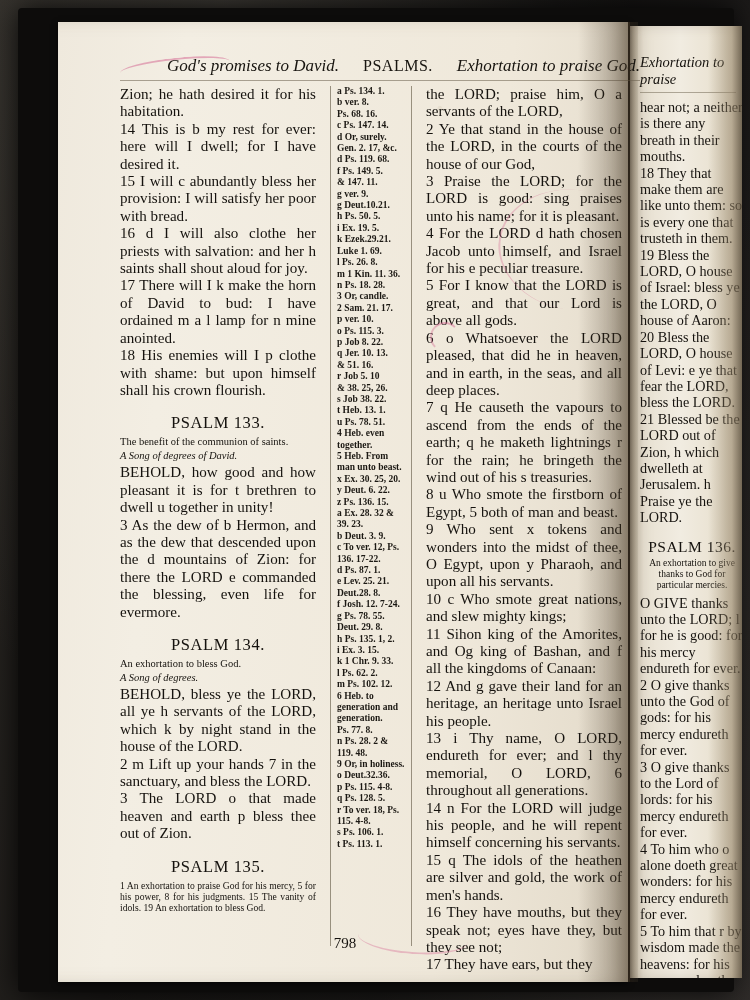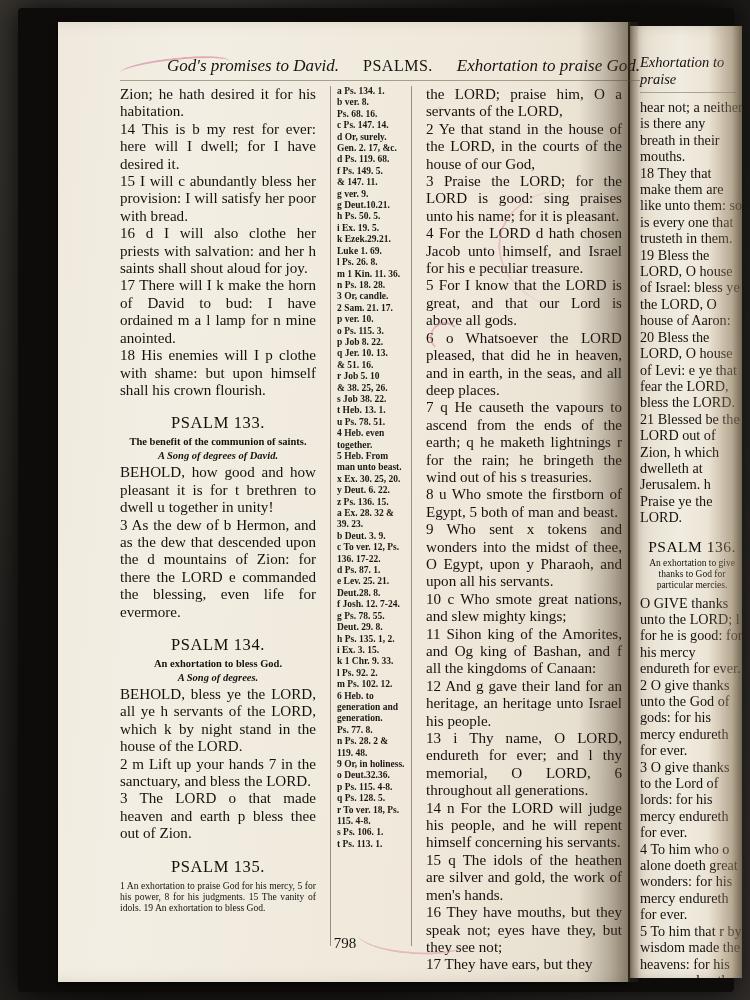--- a/index.html
+++ b/index.html
@@ -66,21 +66,21 @@
   .col-a{width:196px;padding-right:8px;}
   .col-rule{width:1px;background:#5d5340;opacity:.6;margin:0 6px;}
   .col-ref{width:68px;font-size:9.5px;line-height:11.4px;color:#1b1813;font-weight:bold;}
   .col-c{width:196px;padding-left:8px;}
 
   .col-a p,.col-c p{margin:0;font-size:15.1px;line-height:17.4px;text-align:justify;
       color:#15120e;hyphens:auto;}
   .it{font-style:italic;}
 
   .psalm-h{text-align:center;font-size:16.5px;letter-spacing:.6px;margin:14px 0 3px;color:#15120e;}
-  .psalm-sub{text-align:center;font-size:10.5px;line-height:12px;margin:0 0 2px;color:#15120e;font-weight:bold;}
+  .psalm-sub{text-align:left;font-size:10.5px;line-height:12px;margin:0 0 2px;color:#15120e;}
   .psalm-sub.it{font-style:italic;}
   .argument{font-size:9.6px;line-height:11.2px;text-align:justify;margin:2px 0 6px;color:#15120e;}
 
   .folio{position:absolute;left:4px;right:0;bottom:30px;text-align:center;font-size:15px;color:#15120e;}
 
   
   .rp-inner{position:absolute;left:10px;top:28px;width:104px;color:#15120e;}
   .rp-head{font-style:italic;font-size:14.5px;margin-bottom:4px;}
   .rp-rule{width:96px;height:1px;background:#6a5f4c;opacity:.5;margin-bottom:6px;}
   .rp-inner p{margin:0;font-size:14.2px;line-height:16.4px;text-align:left;}
@@ -205,21 +205,21 @@
           <div>a Ex. 28. 32 &amp; 39. 23.</div>
           <div>b Deut. 3. 9.</div>
           <div>c To ver. 12, Ps. 136. 17-22.</div>
           <div>d Ps. 87. 1.</div>
           <div>e Lev. 25. 21. Deut.28. 8.</div>
           <div>f Josh. 12. 7-24.</div>
           <div>g Ps. 78. 55. Deut. 29. 8.</div>
           <div>h Ps. 135. 1, 2.</div>
           <div>i Ex. 3. 15.</div>
           <div>k 1 Chr. 9. 33.</div>
-          <div>l Ps. 92. 2.</div>
+          <div>l Ps. 62. 2.</div>
           <div>m Ps. 102. 12.</div>
           <div>6 Heb. to generation and generation.</div>
           <div>Ps. 77. 8.</div>
           <div>n Ps. 28. 2 &amp; 119. 48.</div>
           <div>9 Or, in holiness.</div>
           <div>o Deut.32.36.</div>
           <div>p Ps. 115. 4-8.</div>
           <div>q Ps. 128. 5.</div>
           <div>r To ver. 18, Ps. 115. 4-8.</div>
           <div>s Ps. 106. 1.</div>

